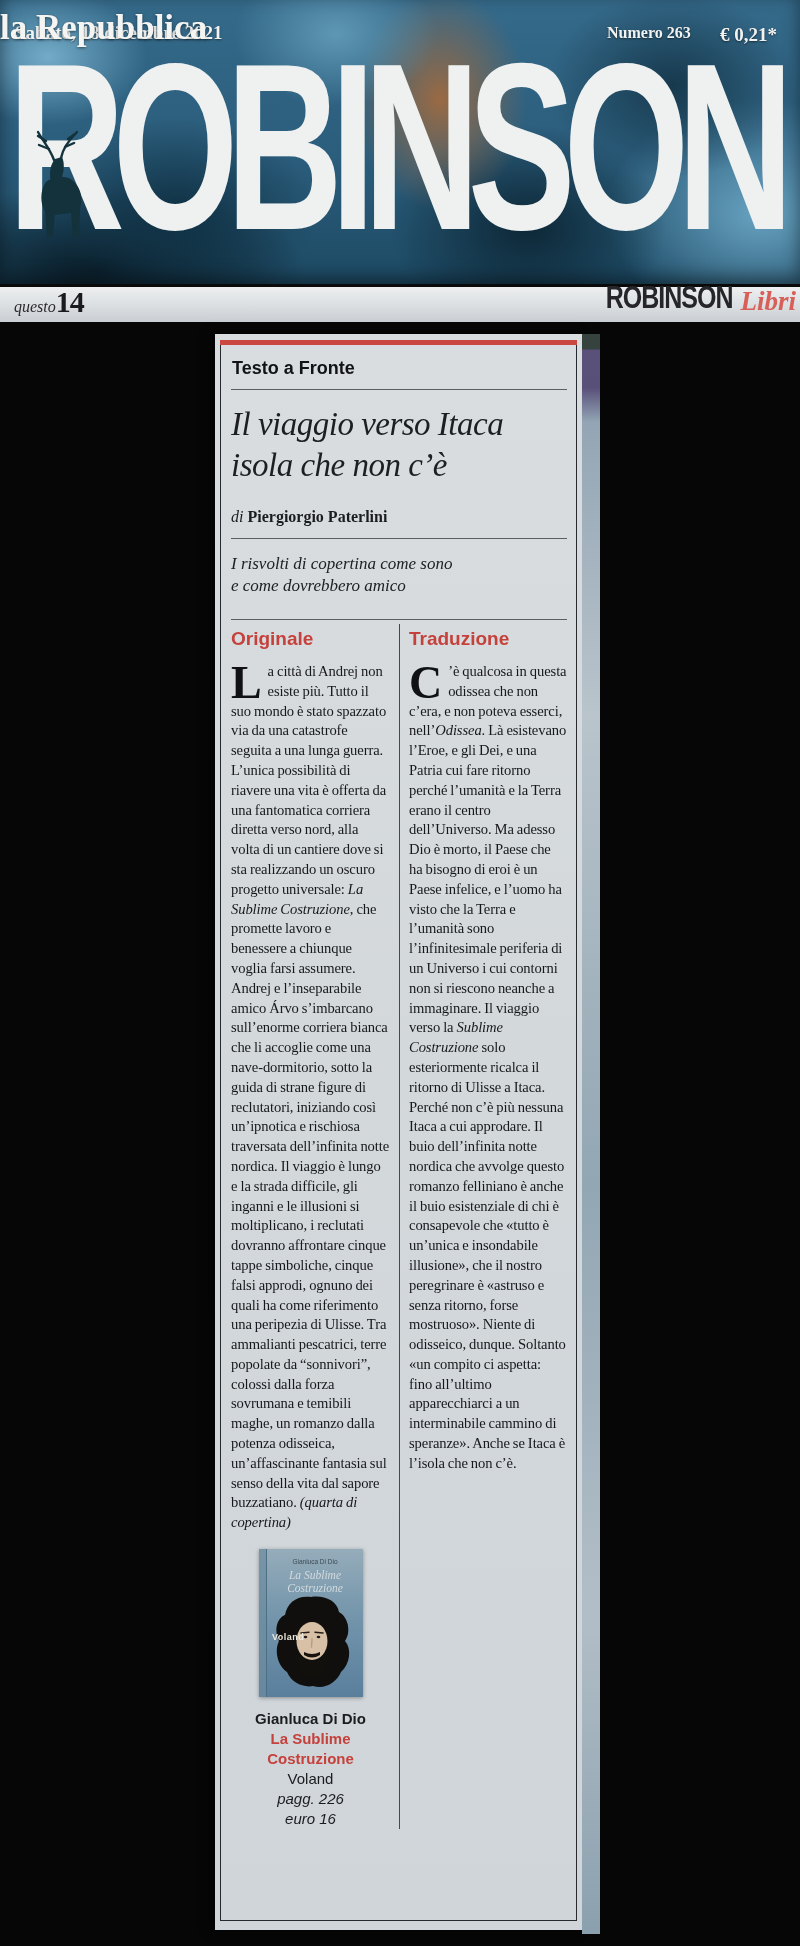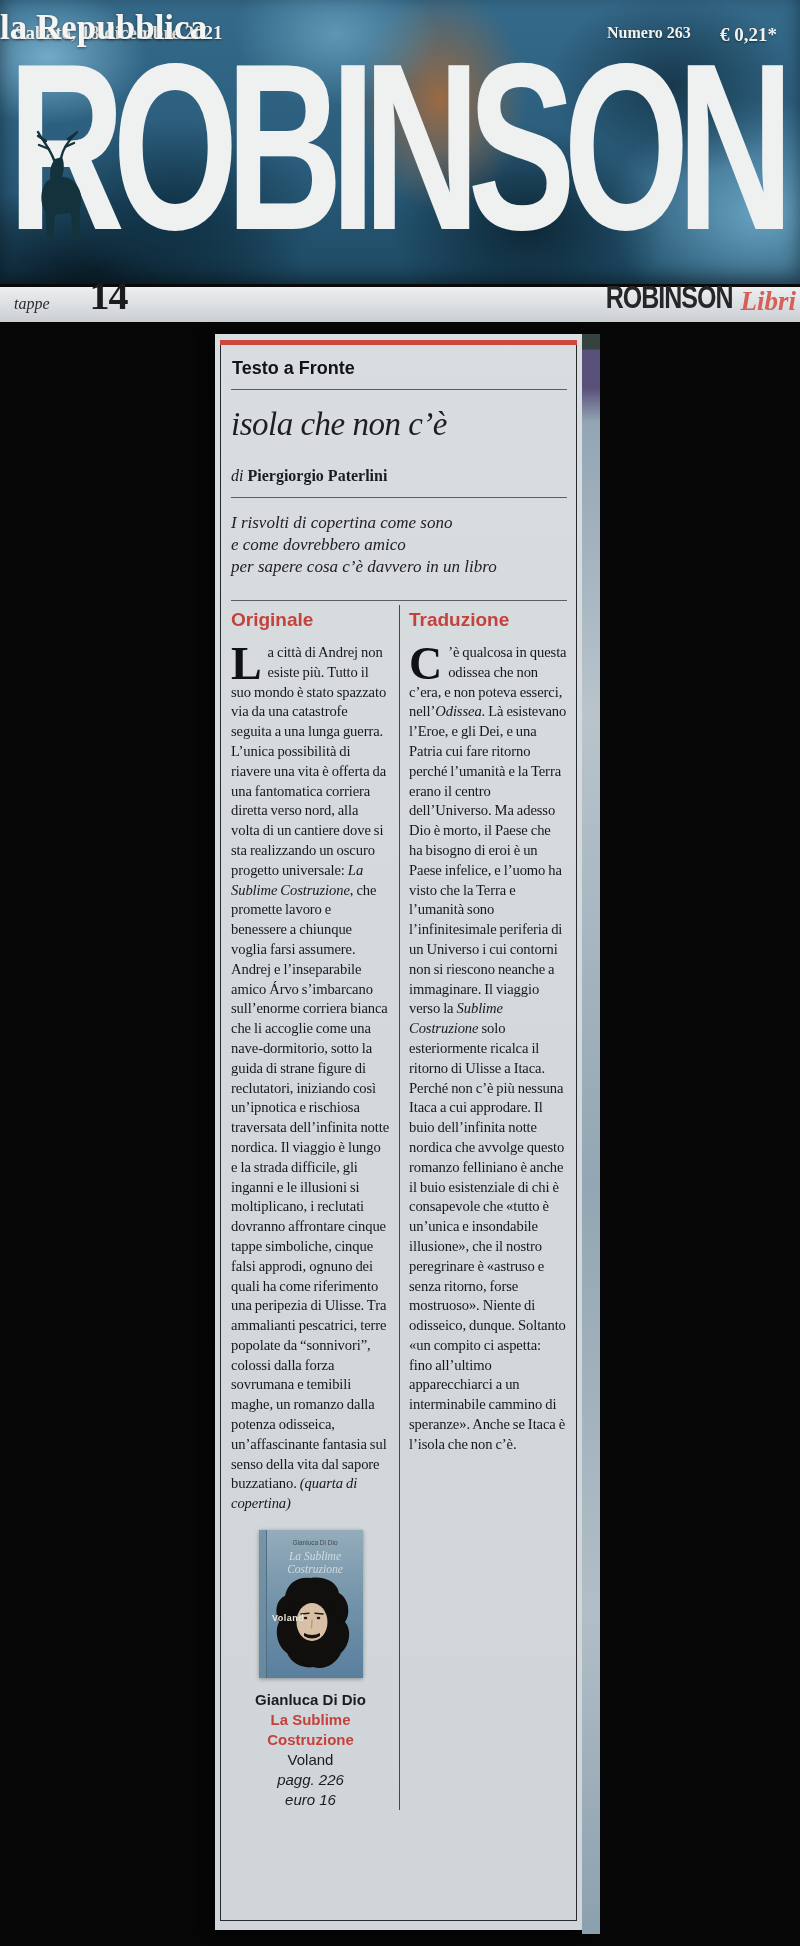--- a/index.html
+++ b/index.html
@@ -33,21 +33,21 @@
     font-size:172px;line-height:1;color:#eef1f0;letter-spacing:-13px;white-space:nowrap;
     transform:scale(0.94,1.38);transform-origin:left top;}
   .deer{position:absolute;left:16px;top:128px;width:84px;height:112px;z-index:4;}
 
   
   .strip{position:absolute;left:0;top:284px;width:800px;height:38px;box-sizing:border-box;
     background:linear-gradient(180deg,#edeff0 0%,#dadee1 55%,#c9ced2 100%);
     border-top:3px solid #0a0a0a;}
   .strip-left{position:absolute;left:14px;bottom:3px;}
   .pagina-word{font-style:italic;font-size:16px;color:#2a2a2c;}
-  .pagina-num{font-weight:700;font-size:40px;letter-spacing:-1px;color:#1b1b1d;margin-left:40px;}
+  .pagina-num{font-weight:700;font-size:30px;letter-spacing:-1px;color:#1b1b1d;}
   .strip-right{position:absolute;right:4px;bottom:5px;white-space:nowrap;}
   .strip-brand{display:inline-block;font-family:"Liberation Sans",sans-serif;font-weight:700;
     font-size:25px;letter-spacing:-1px;color:#26262a;transform:scaleY(1.28);transform-origin:bottom;}
   .strip-section{font-style:italic;font-weight:700;font-size:27px;color:#d75f58;margin-left:8px;}
 
   
   .panel{position:absolute;left:215px;top:334px;width:367px;height:1596px;
     background:linear-gradient(180deg,#d9dde0 0%,#d3d8db 45%,#d0d5d9 100%);
     box-shadow:-4px 0 10px rgba(0,0,0,.6);}
   .edge-band{position:absolute;left:582px;top:334px;width:18px;height:1600px;
@@ -113,48 +113,48 @@
       </g>
       <g fill="#14323c">
         <path d="M35 55 C33 45 34 37 39 31 L46 29 C49 35 48 45 45 51 L42 56 Z"></path>
         <path d="M30 54 C38 47 53 47 59 55 C65 61 67 71 64 81 L63 109 L57 109 L55 85 L39 87 L37 109 L31 109 L29 83 C24 76 24 62 30 54 Z"></path>
       </g>
     </svg>
   </div>
 
   <div class="strip">
     <div class="strip-left">
-      <span class="pagina-word">tappe</span><span class="pagina-num">14</span>
+      <span class="pagina-word">questo</span><span class="pagina-num">14</span>
     </div>
     <div class="strip-right">
       <span class="strip-brand">ROBINSON</span><span class="strip-section">Libri</span>
     </div>
   </div>
 
   <div class="panel">
     <div class="red-bar"></div>
     <div class="panel-frame">
 
       <div class="kicker">Testo a Fronte</div>
       <hr class="rule">
 
       <div class="title-block">
+        <div class="title-line">Il viaggio verso Itaca</div>
         <div class="title-line">isola che non c’è</div>
       </div>
 
       <div class="byline">
         <span class="byline-prefix">di</span>
         <span class="byline-author">Piergiorgio Paterlini</span>
       </div>
       <hr class="rule after-byline">
 
       <div class="standfirst">
         <div class="standfirst-line">I risvolti di copertina come sono</div>
         <div class="standfirst-line">e come dovrebbero amico</div>
-        <div class="standfirst-line">per sapere cosa c’è davvero in un libro</div>
       </div>
       <hr class="rule after-standfirst">
 
       <div class="cols">
 
         <div class="col col-left">
           <div class="col-header">Originale</div>
           <div class="body-text">
             <span class="drop">L</span><span><span>a città di Andrej non esiste più. Tutto il suo mondo è stato spazzato via da una catastrofe seguita a una lunga guerra. L’unica possibilità di riavere una vita è offerta da una fantomatica corriera diretta verso nord, alla volta di un cantiere dove si sta realizzando un oscuro progetto universale: </span><span class="it">La Sublime Costruzione</span><span>, che promette lavoro e benessere a chiunque voglia farsi assumere. Andrej e l’inseparabile amico Árvo s’imbarcano sull’enorme corriera bianca che li accoglie come una nave-dormitorio, sotto la guida di strane figure di reclutatori, iniziando così un’ipnotica e rischiosa traversata dell’infinita notte nordica. Il viaggio è lungo e la strada difficile, gli inganni e le illusioni si moltiplicano, i reclutati dovranno affrontare cinque tappe simboliche, cinque falsi approdi, ognuno dei quali ha come riferimento una peripezia di Ulisse. Tra ammalianti pescatrici, terre popolate da “sonnivori”, colossi dalla forza sovrumana e temibili maghe, un romanzo dalla potenza odisseica, un’affascinante fantasia sul senso della vita dal sapore buzzatiano. </span><span class="it">(quarta di copertina)</span></span>
           </div>

